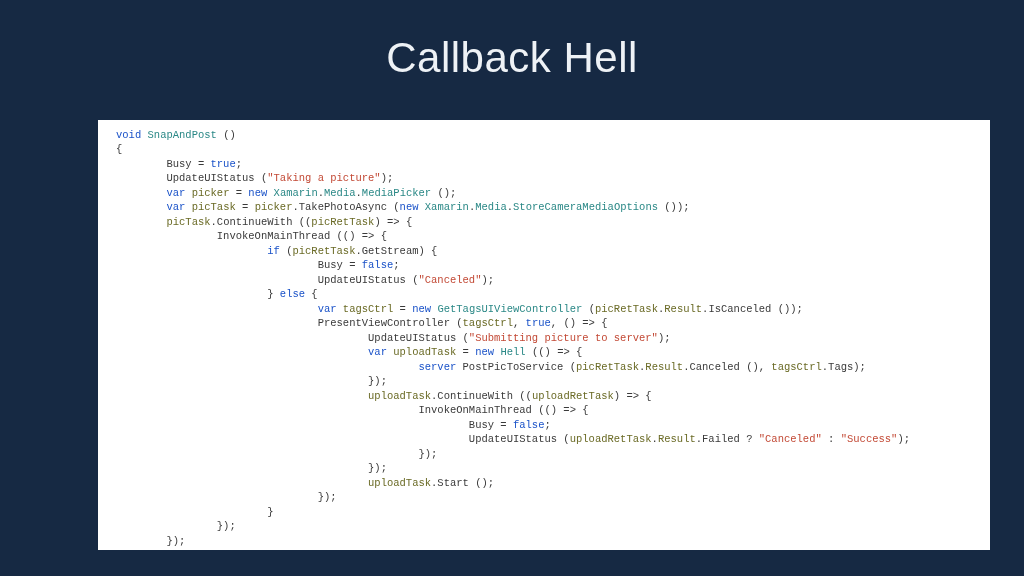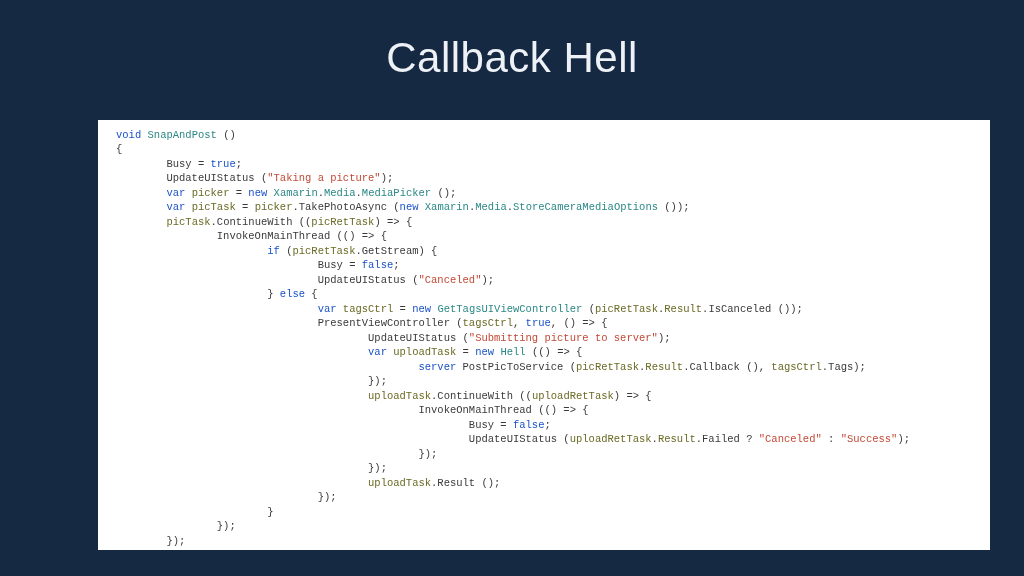--- a/index.html
+++ b/index.html
@@ -65,28 +65,28 @@
 <span>        </span><span class="mem">picTask</span><span>.ContinueWith ((</span><span class="mem">picRetTask</span><span>) =&gt; {</span>
 <span>                InvokeOnMainThread (() =&gt; {</span>
 <span>                        </span><span class="kw">if</span><span> (</span><span class="mem">picRetTask</span><span>.GetStream) {</span>
 <span>                                Busy = </span><span class="kw">false</span><span>;</span>
 <span>                                UpdateUIStatus (</span><span class="str">"Canceled"</span><span>);</span>
 <span>                        } </span><span class="kw">else</span><span> {</span>
 <span>                                </span><span class="kw">var</span><span> </span><span class="mem">tagsCtrl</span><span> = </span><span class="kw">new</span><span> </span><span class="type">GetTagsUIViewController</span><span> (</span><span class="mem">picRetTask</span><span>.</span><span class="mem">Result</span><span>.IsCanceled ());</span>
 <span>                                PresentViewController (</span><span class="mem">tagsCtrl</span><span>, </span><span class="kw">true</span><span>, () =&gt; {</span>
 <span>                                        UpdateUIStatus (</span><span class="str">"Submitting picture to server"</span><span>);</span>
 <span>                                        </span><span class="kw">var</span><span> </span><span class="mem">uploadTask</span><span> = </span><span class="kw">new</span><span> </span><span class="type">Hell</span><span> (() =&gt; {</span>
-<span>                                                </span><span class="kw">server</span><span> PostPicToService (</span><span class="mem">picRetTask</span><span>.</span><span class="mem">Result</span><span>.Callback (), </span><span class="mem">tagsCtrl</span><span>.Tags);</span>
+<span>                                                </span><span class="kw">server</span><span> PostPicToService (</span><span class="mem">picRetTask</span><span>.</span><span class="mem">Result</span><span>.Canceled (), </span><span class="mem">tagsCtrl</span><span>.Tags);</span>
 <span>                                        });</span>
 <span>                                        </span><span class="mem">uploadTask</span><span>.ContinueWith ((</span><span class="mem">uploadRetTask</span><span>) =&gt; {</span>
 <span>                                                InvokeOnMainThread (() =&gt; {</span>
 <span>                                                        Busy = </span><span class="kw">false</span><span>;</span>
 <span>                                                        UpdateUIStatus (</span><span class="mem">uploadRetTask</span><span>.</span><span class="mem">Result</span><span>.Failed ? </span><span class="str">"Canceled"</span><span> : </span><span class="str">"Success"</span><span>);</span>
 <span>                                                });</span>
 <span>                                        });</span>
-<span>                                        </span><span class="mem">uploadTask</span><span>.Result ();</span>
+<span>                                        </span><span class="mem">uploadTask</span><span>.Start ();</span>
 <span>                                });</span>
 <span>                        }</span>
 <span>                });</span>
 <span>        });</span>
 <span>}</span></pre>
   </div>
 </div>
 
 </body></html>

